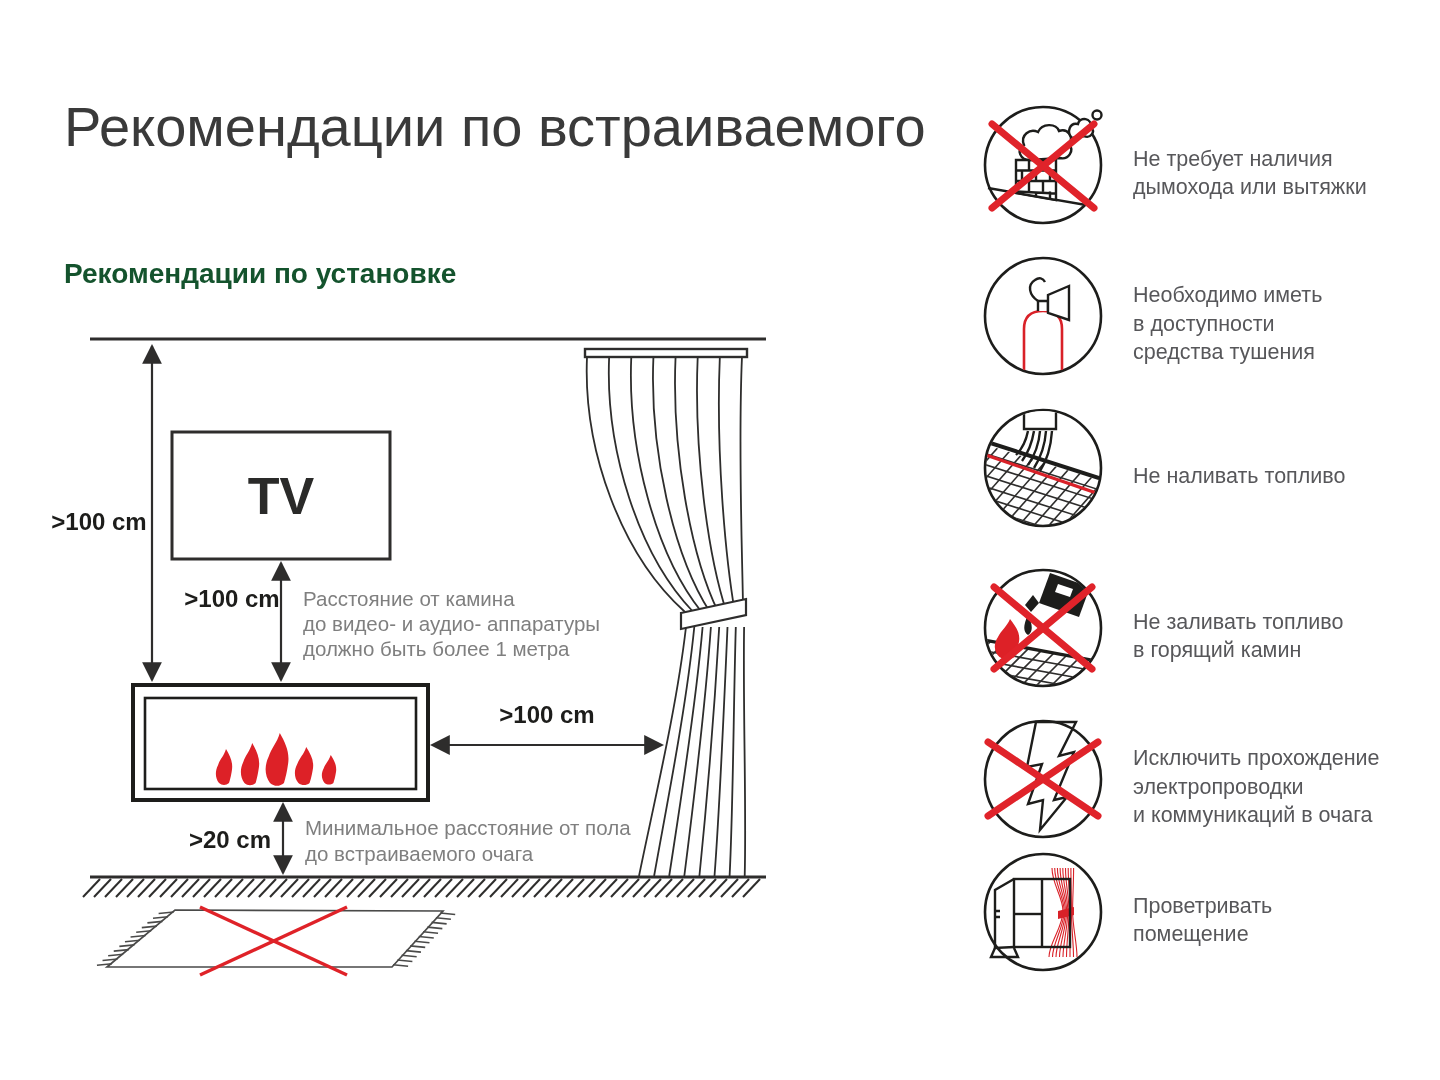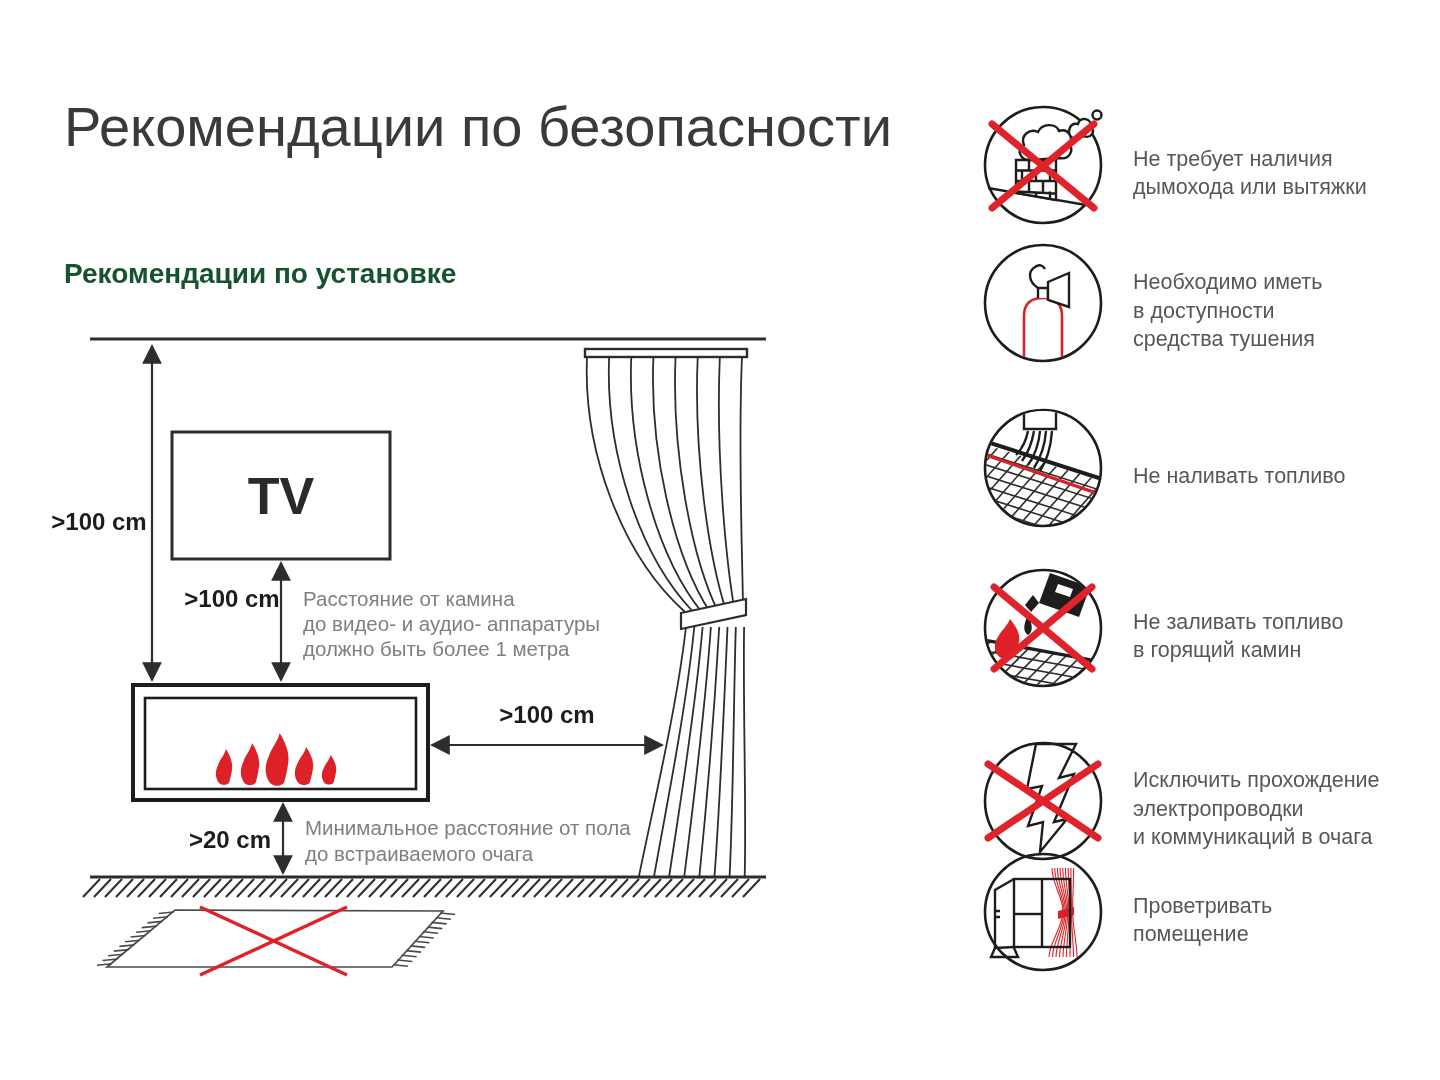--- a/index.html
+++ b/index.html
@@ -24,21 +24,21 @@
   .ifill{fill:#1d1d1b;stroke:none;}
   .ired-x{stroke:#e0232a;stroke-width:7;stroke-linecap:round;fill:none;}
   .ired{stroke:#d92128;fill:none;}
   .lat{stroke:#2e2d2c;stroke-width:1.6;}
 </style>
 </head>
 <body>
 
 <div class="page">
 
-  <div class="main-title">Рекомендации по безопасности</div>
+  <div class="main-title">Рекомендации по встраиваемого</div>
   <div class="section-subtitle">Рекомендации по установке</div>
 
   <svg class="diagram-svg" width="740" height="690" viewBox="0 0 740 690">
     <defs>
       <marker id="arrow" viewBox="0 0 10 10" refX="9" refY="5" markerWidth="9" markerHeight="9" orient="auto-start-reverse">
         <path d="M0,0 L10,5 L0,10 Z" fill="#2e2d2c"></path>
       </marker>
       <path id="flame" d="M-5,0 C-9,-6 -9,-14 -6,-21 C-4,-28 0,-32 2,-40 C6,-32 9,-25 8,-16 C7,-8 6,-4 5,0 C2,3 -2,3 -5,0 Z"></path>
     </defs>
 
@@ -218,21 +218,21 @@
       </g>
       <line class="ired-x" x1="12" y1="22" x2="114" y2="106"></line>
       <line class="ired-x" x1="114" y1="22" x2="12" y2="106"></line>
     </svg>
     <div class="safety-text">
       <div>Не требует наличия</div>
       <div>дымохода или вытяжки</div>
     </div>
   </div>
 
-  <div class="safety-row" style="top:240px">
+  <div class="safety-row" style="top:253px">
     <svg class="safety-icon" viewBox="0 0 126 126">
       <defs>
           <clipPath id="c2">
             <circle cx="63" cy="63" r="57"></circle>
           </clipPath>
         </defs>
       <circle class="icircle" cx="63" cy="63" r="58"></circle>
       <g clip-path="url(#c2)">
         <path class="ired" stroke-width="2.6" d="M44,124 L44,76 Q44,58 63,58 Q82,58 82,76 L82,124"></path>
         <g class="iblack" stroke-width="2.4">
@@ -340,21 +340,21 @@
       </g>
       <line class="ired-x" x1="14" y1="22" x2="112" y2="104"></line>
       <line class="ired-x" x1="112" y1="22" x2="14" y2="104"></line>
     </svg>
     <div class="safety-text">
       <div>Не заливать топливо</div>
       <div>в горящий камин</div>
     </div>
   </div>
 
-  <div class="safety-row" style="top:738px">
+  <div class="safety-row" style="top:716px">
     <svg class="safety-icon" viewBox="0 0 126 126">
       <circle class="icircle" cx="63" cy="63" r="58"></circle>
       <path class="iblack" stroke-width="2.6" fill="#fff" d="M56,6 L96,6 L79,40 L94,36 L74,84 L87,81 L60,114 L63,84 L48,88 L62,48 L47,51 Z"></path>
       <line class="ired-x" x1="8" y1="26" x2="118" y2="100"></line>
       <line class="ired-x" x1="118" y1="26" x2="8" y2="100"></line>
     </svg>
     <div class="safety-text">
       <div>Исключить прохождение</div>
       <div>электропроводки</div>
       <div>и коммуникаций в очага</div>

